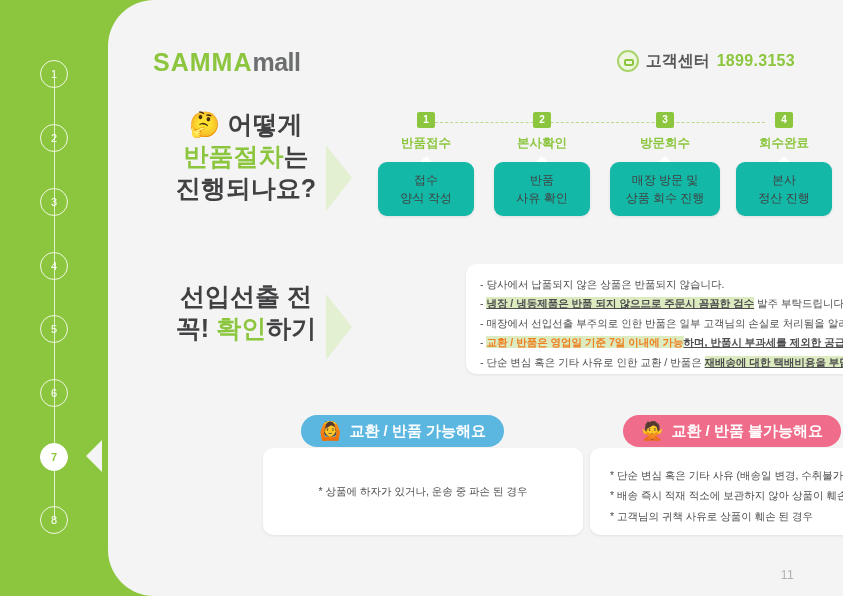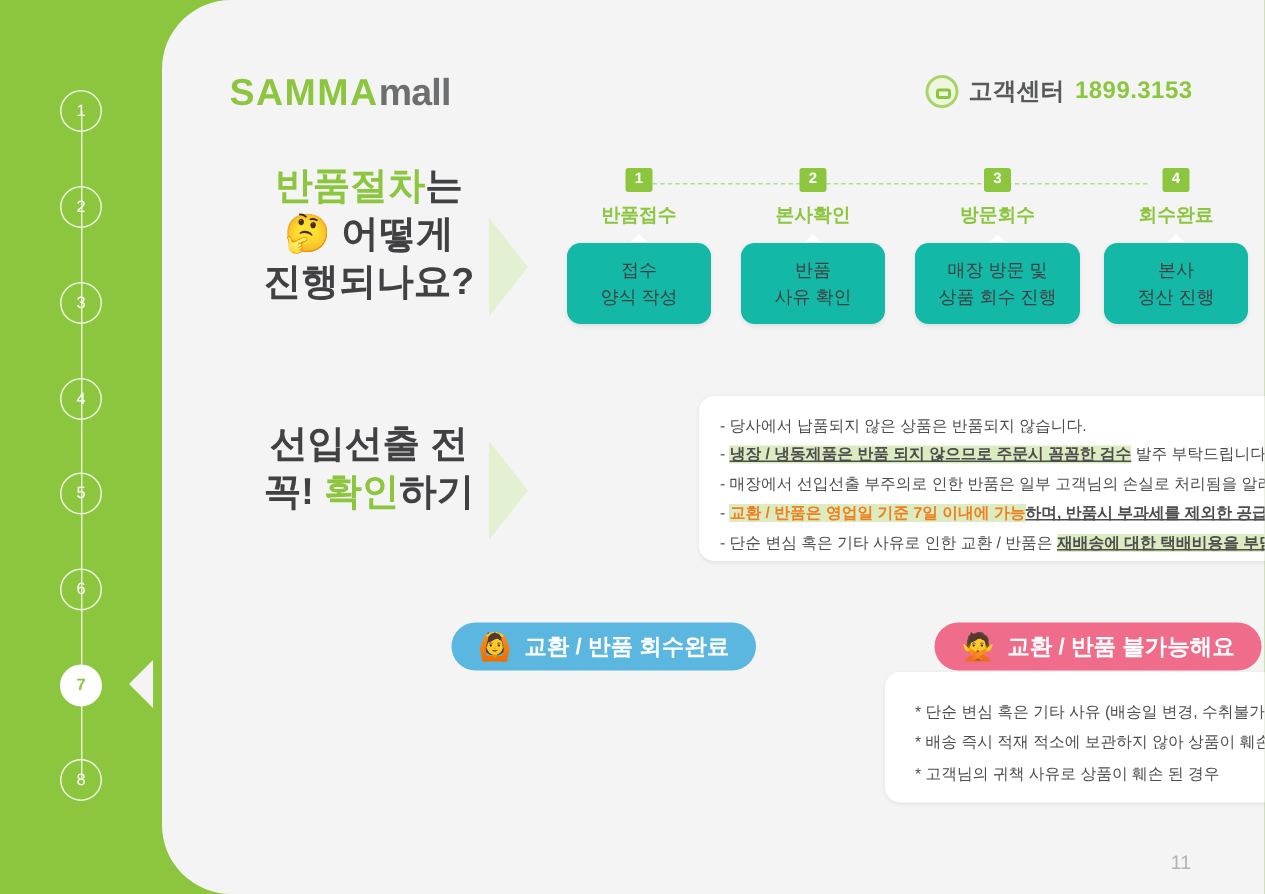--- a/index.html
+++ b/index.html
@@ -142,22 +142,22 @@
     <span class="samma">SAMMA</span><span class="mall">mall</span>
   </div>
 
   <div id="callcenter">
     <span class="headset"></span>
     <span class="cc-label">고객센터</span>
     <span class="cc-number">1899.3153</span>
   </div>
 
   <div class="sec-head" style="left:38px;top:108px;width:200px;font-size:25px;font-weight:bold;">
+    <span class="ln"><span>🤔</span> <span class="d">어떻게</span></span>
     <span class="ln"><span class="g">반품절차</span><span class="d">는</span></span>
-    <span class="ln"><span>🤔</span> <span class="d">어떻게</span></span>
     <span class="ln d">진행되나요?</span>
   </div>
   <div class="arrow-big" style="left:218px;top:145px;"></div>
 
   <div id="flow">
     <div id="flow-line"></div>
 
     <div class="step" style="left:0px">
       <div class="step-num">1</div>
       <div class="step-title">반품접수</div>
@@ -200,21 +200,24 @@
   <div id="notice">
     <div class="nline">- 당사에서 납품되지 않은 상품은 반품되지 않습니다.</div>
     <div class="nline"><span>- </span><span class="hl bd">냉장 / 냉동제품은 반품 되지 않으므로 주문시 꼼꼼한 검수</span><span> 발주 부탁드립니다.</span></div>
     <div class="nline">- 매장에서 선입선출 부주의로 인한 반품은 일부 고객님의 손실로 처리됨을 알려드립니다.</div>
     <div class="nline"><span>- </span><span class="hl or">교환 / 반품은 영업일 기준 7일 이내에 가능</span><span class="bd">하며, 반품시 부과세를 제외한 공급가로 반품 됩니다.</span></div>
     <div class="nline"><span>- 단순 변심 혹은 기타 사유로 인한 교환 / 반품은 </span><span class="hl bd">재배송에 대한 택배비용을 부담</span></div>
   </div>
 
   <div class="badge ok">
     <span class="emoji">🙆</span>
-    <span>교환 / 반품 회수완료</span>
+    <span>교환 / 반품 가능해요</span>
+  </div>
+  <div class="resbox" id="resbox-ok">
+    <div class="rline">* 상품에 하자가 있거나, 운송 중 파손 된 경우</div>
   </div>
 
   <div class="badge no">
     <span class="emoji">🙅</span>
     <span>교환 / 반품 불가능해요</span>
   </div>
   <div class="resbox" id="resbox-no">
     <div class="rline">* 단순 변심 혹은 기타 사유 (배송일 변경, 수취불가 등)의 경우</div>
     <div class="rline">* 배송 즉시 적재 적소에 보관하지 않아 상품이 훼손 된 경우</div>
     <div class="rline">* 고객님의 귀책 사유로 상품이 훼손 된 경우</div>

